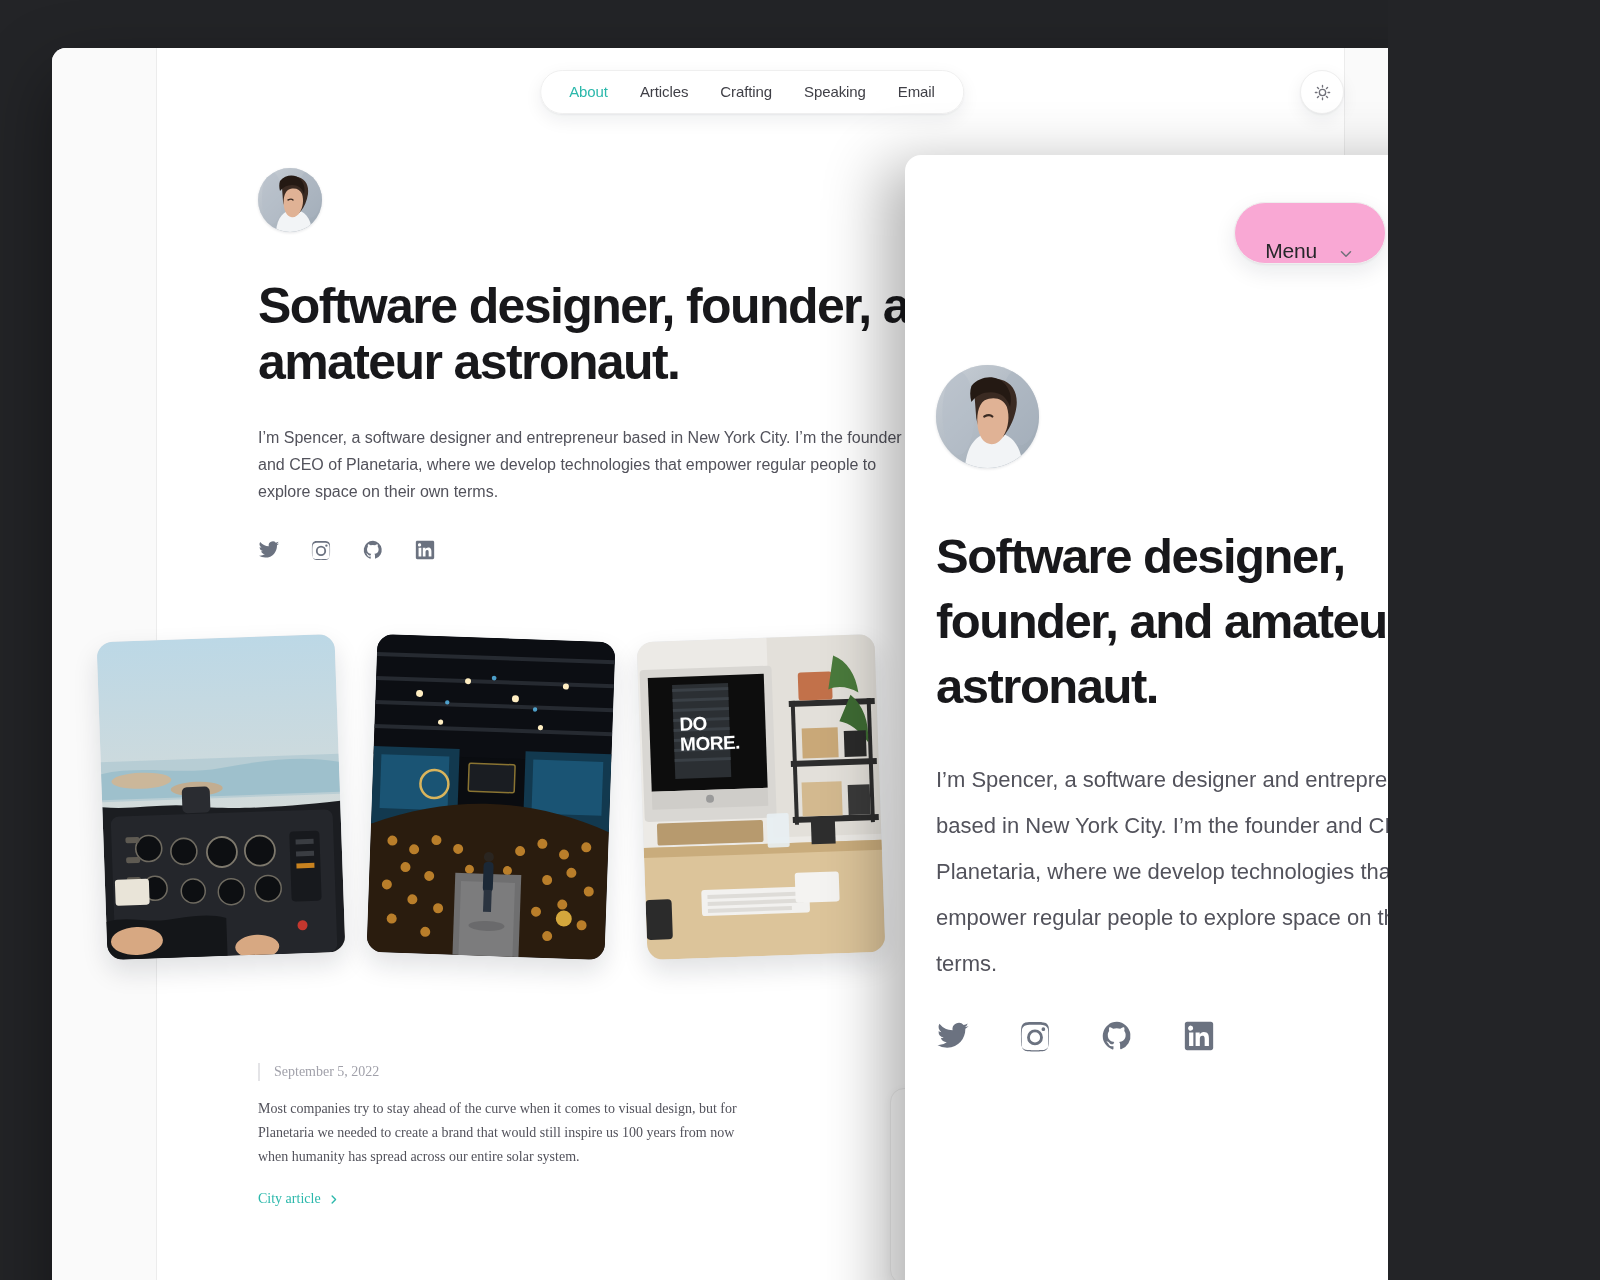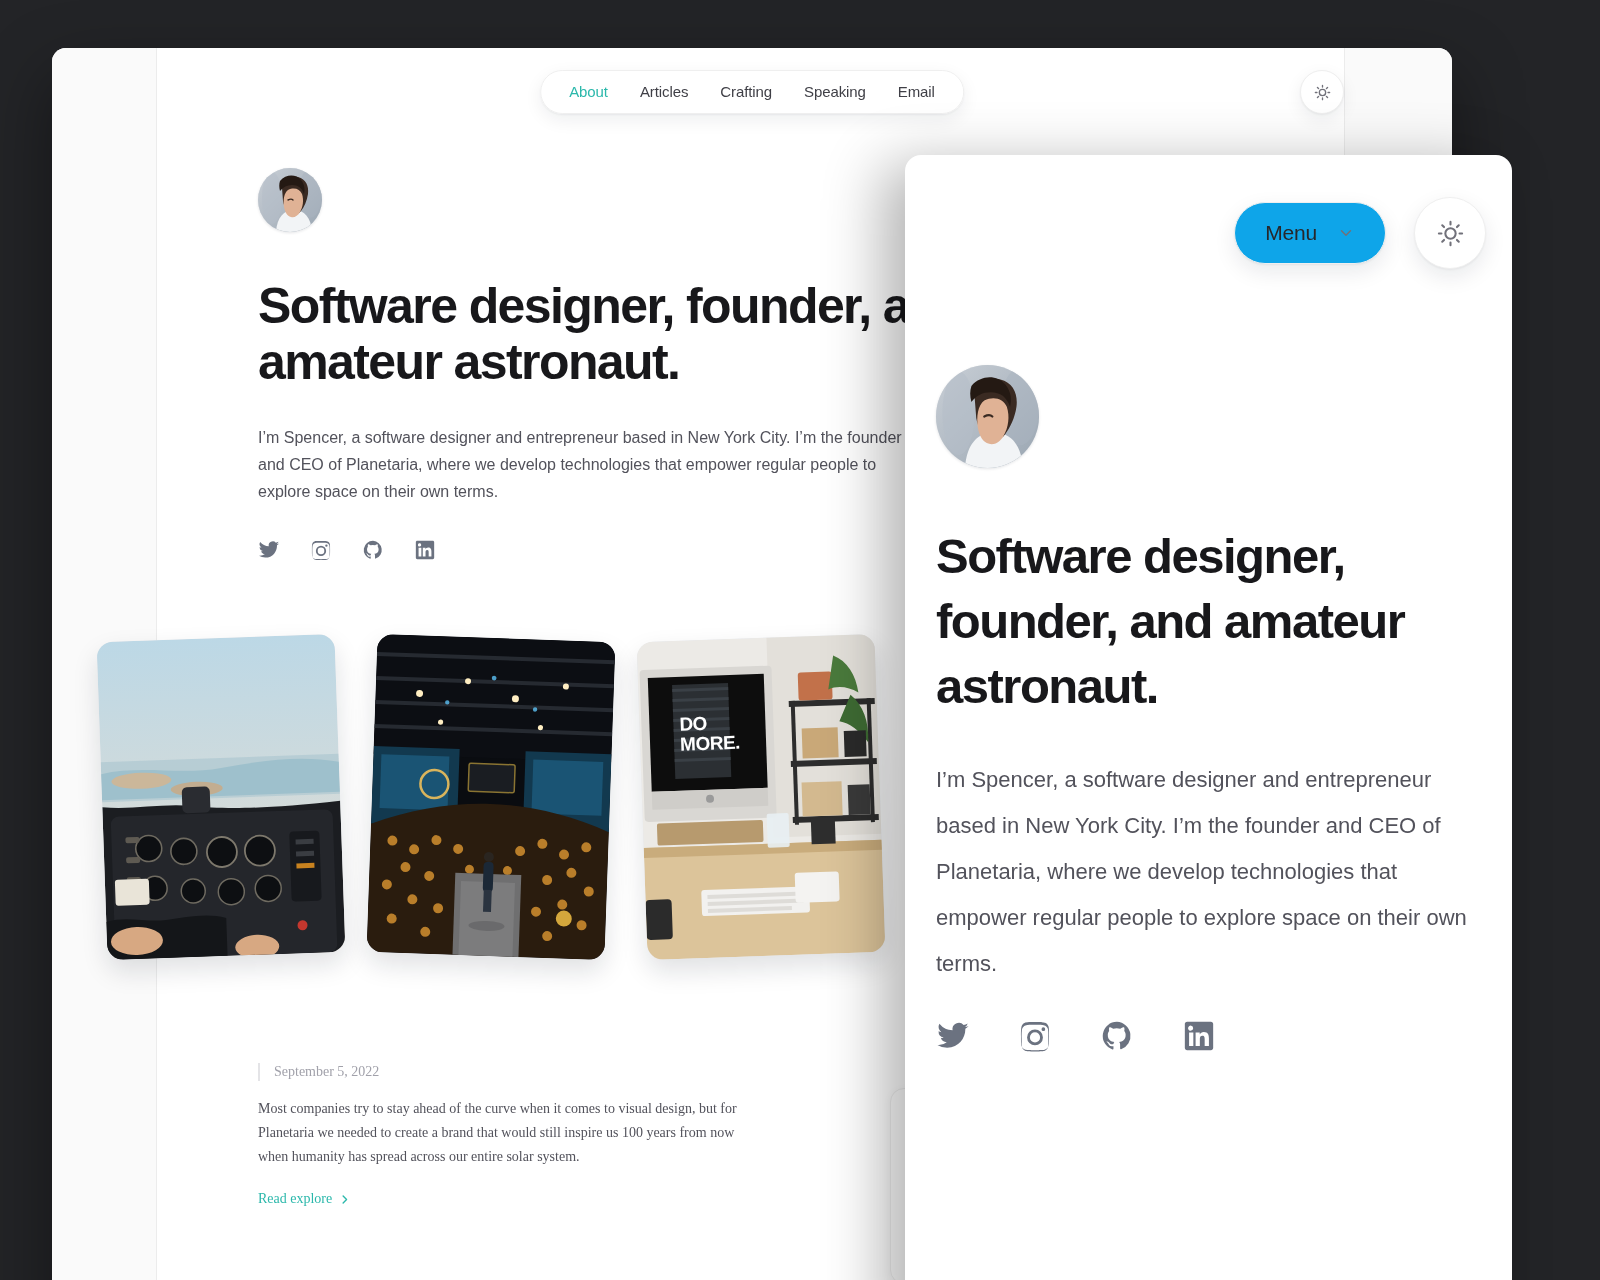--- a/index.html
+++ b/index.html
@@ -5,21 +5,21 @@
   * { box-sizing: border-box; margin: 0; padding: 0; }
 
   html, body {
     width: 1600px; height: 1280px;
     overflow: hidden;
     background: #232427;
     font-family: "Liberation Sans", sans-serif;
     -webkit-font-smoothing: antialiased;
   }
 
-  #stage { position: relative; width: 1600px; height: 1280px; overflow: hidden; }
+  #stage { position: relative; width: 1388px; height: 1280px; overflow: hidden; }
 
   
   .desktop-window {
     position: absolute;
     left: 52px; top: 48px;
     width: 1400px; height: 1290px;
     background: #ffffff;
     border-radius: 14px;
     overflow: hidden;
     box-shadow: 0 28px 70px rgba(0,0,0,.42);
@@ -145,23 +145,23 @@
     background: #ffffff;
     border-radius: 16px 16px 0 0;
     overflow: hidden;
     box-shadow: -22px 10px 60px rgba(0,0,0,.30);
   }
   .mob-header {
     position: absolute; top: 42px; right: 26px;
     display: flex; align-items: center; gap: 28px;
   }
   .menu-pill {
-    display: flex; align-items: center; gap: 20px;
+    display: flex; align-items: flex-end; gap: 20px;
     height: 62px; padding: 0 30px;
-    background: #0ea5e9; border: 1px solid #efefef; border-radius: 999px;
+    background: #f9a8d4; border: 1px solid #efefef; border-radius: 999px;
     box-shadow: 0 8px 22px rgba(16,24,40,.09), 0 1px 2px rgba(16,24,40,.05);
   }
   .menu-label { font-size: 21px; color: #27272a; letter-spacing: -.2px; }
   .theme-btn-lg {
     width: 72px; height: 72px; border-radius: 999px;
     background: #fff; border: 1px solid #efefef;
     box-shadow: 0 8px 22px rgba(16,24,40,.09), 0 1px 2px rgba(16,24,40,.05);
     display: flex; align-items: center; justify-content: center;
   }
 
@@ -414,21 +414,21 @@
             <rect x="168" y="182" width="24" height="26" fill="#2e2e2e"></rect>
             <rect x="0" y="258" width="26" height="40" rx="4" fill="#2b2b2b"></rect>
           </svg>
         </div>
       </div>
 
       <div class="article">
         <div class="art-date">September 5, 2022</div>
         <p class="art-body">Most companies try to stay ahead of the curve when it comes to visual design, but for Planetaria we needed to create a brand that would still inspire us 100 years from now when humanity has spread across our entire solar system.</p>
         <a class="art-link">
-          <span>Read explore</span>
+          <span>City article</span>
           <svg width="11" height="11" viewBox="0 0 16 16" fill="none" stroke="#2bb8ab" stroke-width="2" stroke-linecap="round" stroke-linejoin="round">
             <path d="M6 3l5 5-5 5"></path>
           </svg>
         </a>
       </div>
 
       <div class="newsletter">
         <div class="nl-head">
           <svg width="20" height="20" viewBox="0 0 24 24" fill="none" stroke="#a1a1aa" stroke-width="1.6">
             <rect x="2.5" y="5" width="19" height="14" rx="2.5"></rect>

